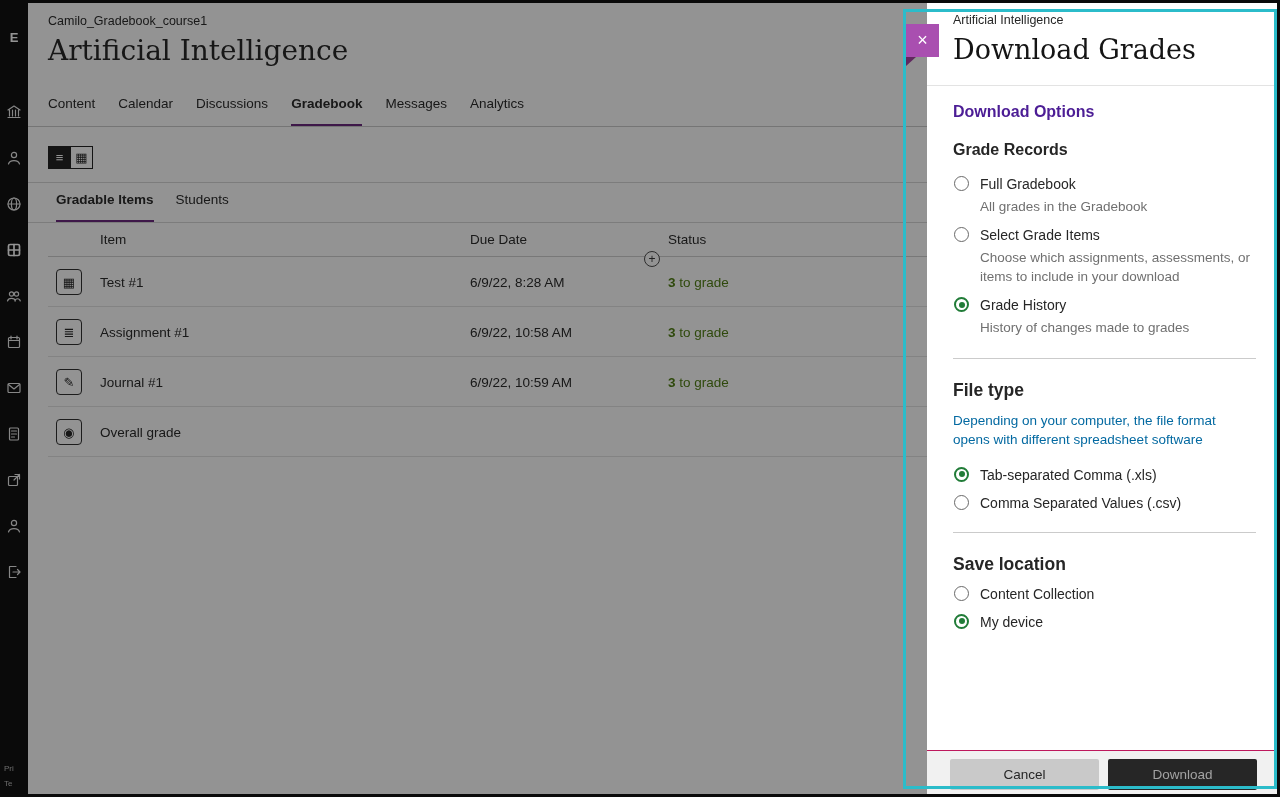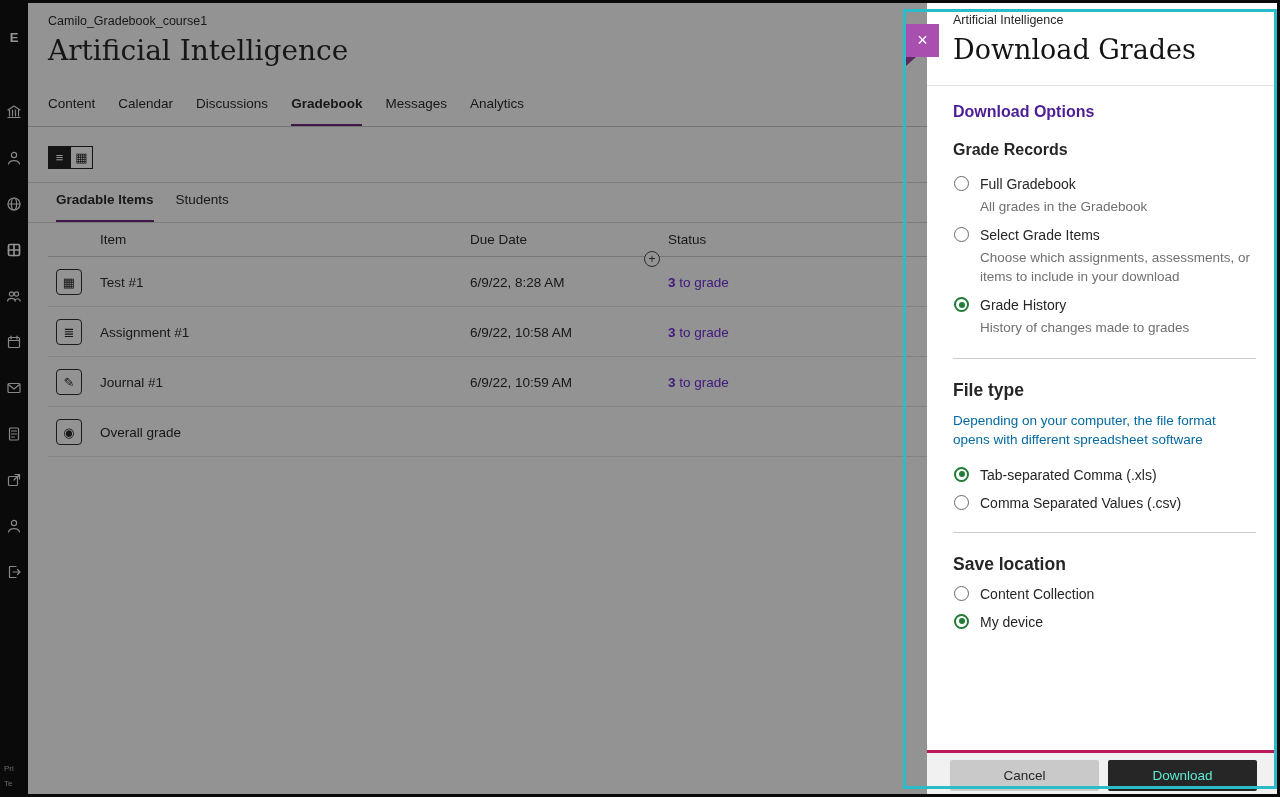--- a/index.html
+++ b/index.html
@@ -43,21 +43,21 @@
   .thead { position:relative; height:34px; border-bottom:1px solid #cfcfcf; }
   .thead span { position:absolute; top:9px; font-size:13.5px; color:#262626; }
   .hitem { left:52px; } .hdue { left:422px; } .hstatus { left:620px; }
   .addcol { position:absolute; left:596px; top:28px; width:16px; height:16px; border:1px solid #4a4a4a; border-radius:50%; background:#fff; color:#333;
             display:flex; align-items:center; justify-content:center; font-size:12px; line-height:1; z-index:2; cursor:pointer; }
   .trow { position:relative; height:50px; border-bottom:1px solid #e2e2e2; }
   .ricon { position:absolute; left:8px; top:12px; width:26px; height:26px; border:1.5px solid #2c2c2c; border-radius:4px; color:#222;
            display:flex; align-items:center; justify-content:center; font-size:13px; }
   .rname { position:absolute; left:52px; top:18px; font-size:13.5px; color:#262626; }
   .rdue { position:absolute; left:422px; top:18px; font-size:13.5px; color:#262626; }
-  .rstatus { position:absolute; left:620px; top:18px; font-size:13.5px; color:#6d28d9; }
+  .rstatus { position:absolute; left:620px; top:18px; font-size:13.5px; color:#4d7c0f; }
   .rstatus b { font-weight:bold; }
 
   
   .dim { position:absolute; inset:0; background:rgba(10,10,10,0.44); z-index:50; }
 
   
   .panel { position:absolute; left:927px; top:0; width:353px; height:797px; background:#fff; z-index:100; }
   .close-btn { position:absolute; left:-21px; top:24px; width:33px; height:33px; background:#A94FB0; border:none; color:#fff;
                font-size:18px; line-height:33px; text-align:center; cursor:pointer; z-index:5; }
   .close-btn::after { content:""; position:absolute; left:0; top:33px; width:0; height:0;
@@ -70,25 +70,25 @@
   .grp { font-size:16px; font-weight:bold; color:#262626; margin-bottom:16px; }
   .grp.big { font-size:17.5px; margin-bottom:10px; }
   .sec-desc { font-size:13.5px; color:#0369a1; line-height:1.45; margin-bottom:16px; max-width:302px; }
   .opt { position:relative; padding-left:27px; margin-bottom:10px; min-height:18px; cursor:pointer; }
   .opt-label { font-size:14px; color:#262626; line-height:18px; }
   .opt-desc { font-size:13.5px; color:#707070; line-height:1.42; margin-top:4px; max-width:290px; }
   .radio { position:absolute; left:1px; top:1px; width:15px; height:15px; border:1.5px solid #696969; border-radius:50%; background:#fff; }
   .opt.selected .radio { border:2px solid #217C38; }
   .opt.selected .radio::after { content:""; position:absolute; inset:2.5px; border-radius:50%; background:#217C38; }
   .prule { border:none; border-top:1px solid #cbcbcb; margin:20px 0 21px; }
-  .panel-footer { position:absolute; left:0; right:0; bottom:0; height:47px; background:#f1f1f1; border-top:3px solid #be185d;
+  .panel-footer { position:absolute; left:0; right:0; bottom:0; height:47px; background:#f1f1f1; border-top:1px solid #be185d;
                   display:flex; align-items:center; padding:0 23px; gap:9px; z-index:6; }
   .btn { flex:1; height:31px; border:none; border-radius:2px; font-size:13.5px; font-family:"Liberation Sans",sans-serif; cursor:pointer; }
   .btn.cancel { background:#c9c9c9; color:#262626; }
-  .btn.download { background:#262626; color:#5eead4; }
+  .btn.download { background:#262626; color:#a3a3a3; }
 
   
   .highlight { position:absolute; left:903px; top:9px; width:374px; height:780px; border:3px solid #2BBCCA; z-index:300; pointer-events:none; }
 </style>
 </head>
 <body>
 
 <div class="viewport">
 
   <aside class="sidebar">

